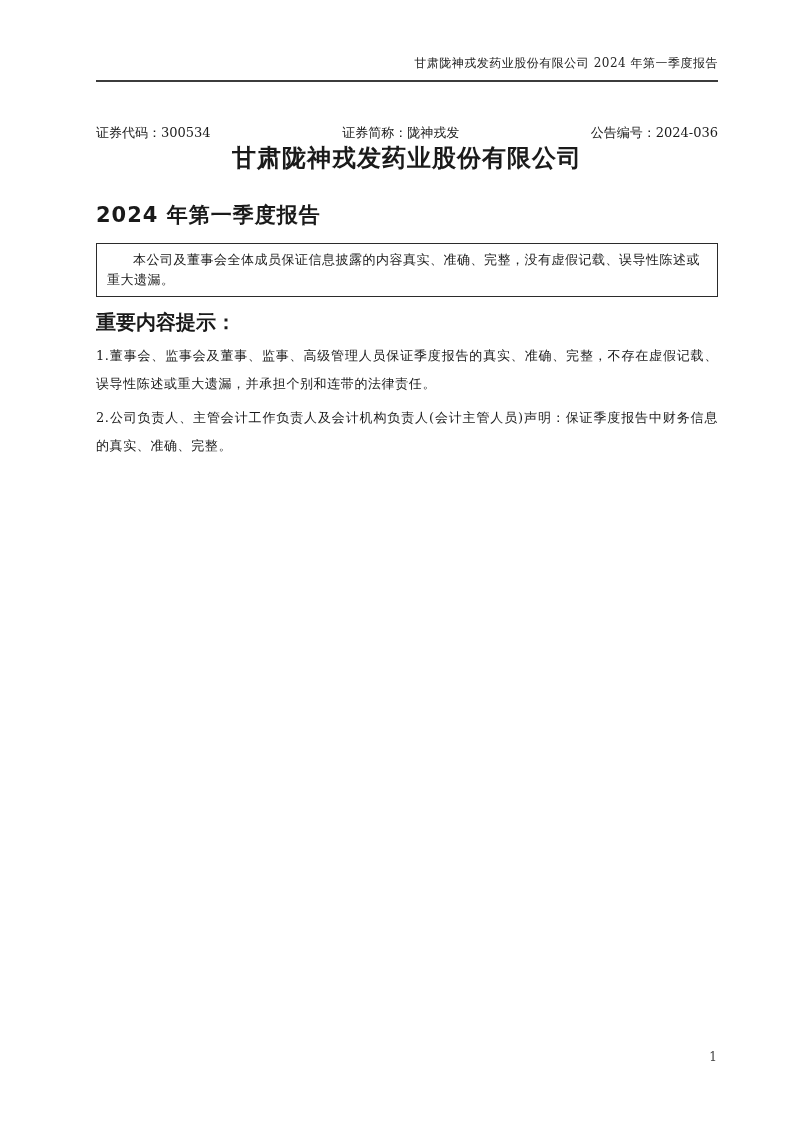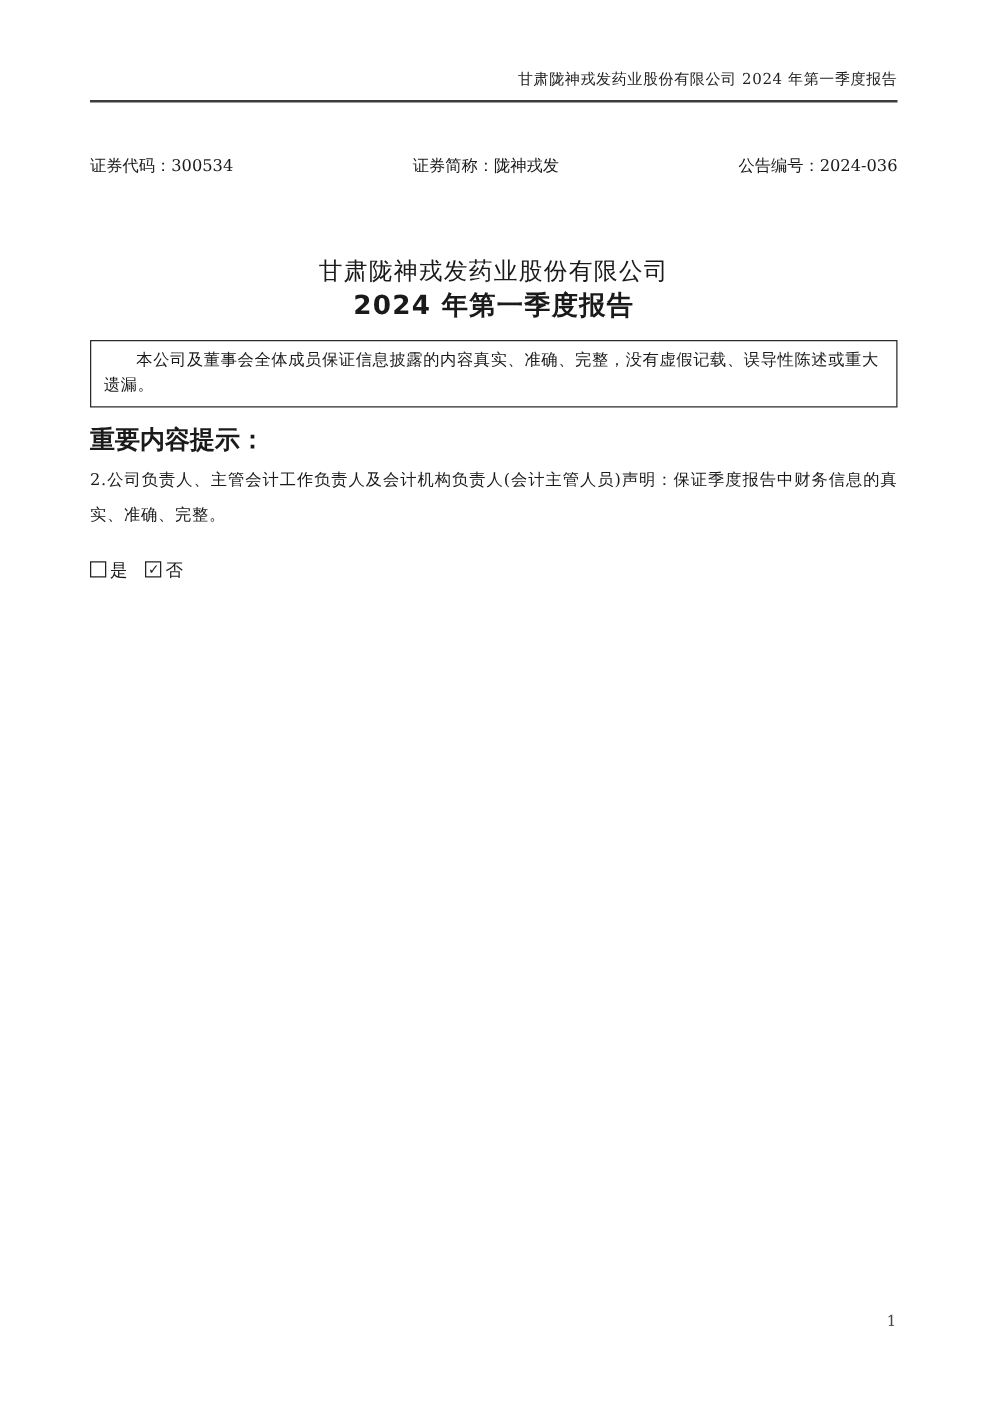--- a/index.html
+++ b/index.html
@@ -11,21 +11,21 @@
     position: relative;
     width: 793px;
     height: 1122px;
     background: #ffffff;
     color: #1a1a1a;
     font-family: "DejaVu Serif", "Liberation Serif", serif;
     overflow: hidden;
     box-sizing: border-box;
   }
   .content {
-    padding: 0 75px 0 72px;
+    padding: 0 75px 0 96px;
   }
   .running-header {
     padding-top: 55px;
     text-align: right;
     font-size: 12px;
     letter-spacing: 0.5px;
     color: #222222;
   }
   .header-rule {
     margin-top: 8px;
@@ -34,30 +34,29 @@
     height: 0;
   }
   .meta-row {
     margin-top: 42px;
     display: flex;
     justify-content: space-between;
     align-items: flex-end;
     font-size: 13px;
   }
   .doc-title-1 {
-    margin-top: 62px;
     text-align: center;
-    font-size: 19px;
-    font-weight: normal;
+    font-size: 24px;
+    font-weight: bold;
     font-family: "DejaVu Sans", "Liberation Sans", sans-serif;
     letter-spacing: 1px;
   }
   .doc-title-2 {
-    margin-top: 0;
-    text-align: center;
+    margin-top: 27px;
+    text-align: left;
     font-size: 21px;
     font-weight: bold;
     font-family: "DejaVu Sans", "Liberation Sans", sans-serif;
     letter-spacing: 1px;
   }
   .statement-box {
     margin-top: 14px;
     border: 1.5px solid #2b2b2b;
     padding: 6px 10px;
     font-size: 13px;
@@ -123,27 +122,20 @@
       <span>公告编号：2024-036</span>
     </div>
 
     <div class="doc-title-1">甘肃陇神戎发药业股份有限公司</div>
     <div class="doc-title-2">2024 年第一季度报告</div>
 
     <div class="statement-box">本公司及董事会全体成员保证信息披露的内容真实、准确、完整，没有虚假记载、误导性陈述或重大遗漏。</div>
 
     <div class="section-heading">重要内容提示：</div>
 
+    <p class="note-para">1.董事会、监事会及董事、监事、高级管理人员保证季度报告的真实、准确、完整，不存在虚假记载、误导性陈述或重大遗漏，并承担个别和连带的法律责任。</p>
     <p class="note-para">2.公司负责人、主管会计工作负责人及会计机构负责人(会计主管人员)声明：保证季度报告中财务信息的真实、准确、完整。</p>
 
-    <div class="audit-row">
-      <span class="cb">
-        <span class="cb-box"></span><span>是</span>
-      </span>
-      <span class="cb">
-        <span class="cb-box">✓</span><span>否</span>
-      </span>
-    </div>
 
   </div>
 
   <div class="page-number">1</div>
 </div>
 
 </body></html>

